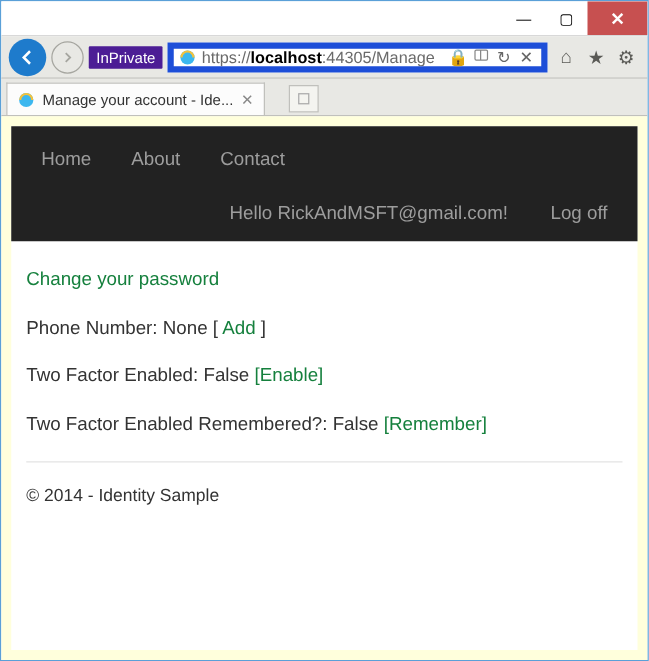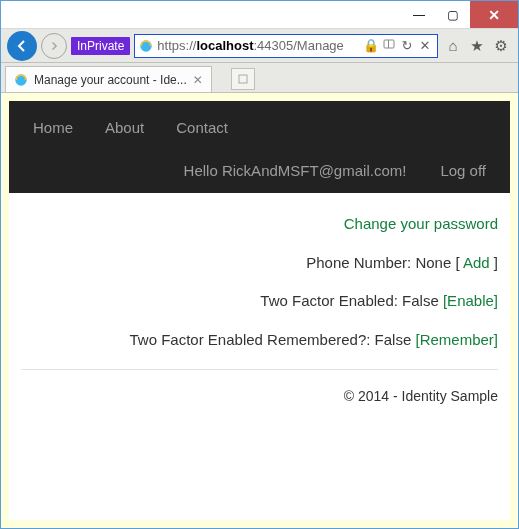--- a/index.html
+++ b/index.html
@@ -57,32 +57,32 @@
     background: #1e7bcc;
   }
   .nav-fwd {
     width: 26px; height: 26px;
     background: #e8e8e4;
     border: 1px solid #a6a6a0;
     color: #a6a6a0;
     font-size: 14px;
   }
   .inprivate {
-    background: #6d28d9;
+    background: #4c1d95;
     color: #fff;
     padding: 2px 6px;
     font-size: 12px;
     border-radius: 1px;
   }
   .url-field {
     flex: 1;
     display: flex;
     align-items: center;
     background: #fff;
-    border: 1px solid #1d4ed8;
+    border: 5px solid #1d4ed8;
     height: 24px;
     padding: 0 4px;
     gap: 4px;
     font-size: 13px;
     min-width: 0;
   }
   .url-field .ie-icon { width:14px;height:14px;display:flex;align-items:center;justify-content:center; }
   .url-text { flex:1; white-space:nowrap; overflow:hidden; }
   .url-text .host { font-weight: 600; color:#000; }
   .url-text .rest { color:#6a6a6a; }
@@ -121,21 +121,20 @@
     background: #ffffdc;
     padding: 8px;
     height: calc(529px - 28px - 34px - 30px - 2px);
     overflow:hidden;
   }
   .page {
     background:#fff;
     height:100%;
     display:flex;
     flex-direction:column;
-    text-align:right;
   }
   .site-nav {
     background:#222;
     color:#9d9d9d;
     padding: 18px 24px 14px 24px;
   }
   .site-nav .top-links { display:flex; gap:32px; font-size:15px; margin-bottom:26px; }
   .site-nav .top-links span { color:#9d9d9d; }
   .site-nav .user-row { display:flex; justify-content:flex-end; gap:34px; font-size:15px; color:#9d9d9d; }
   .content {

